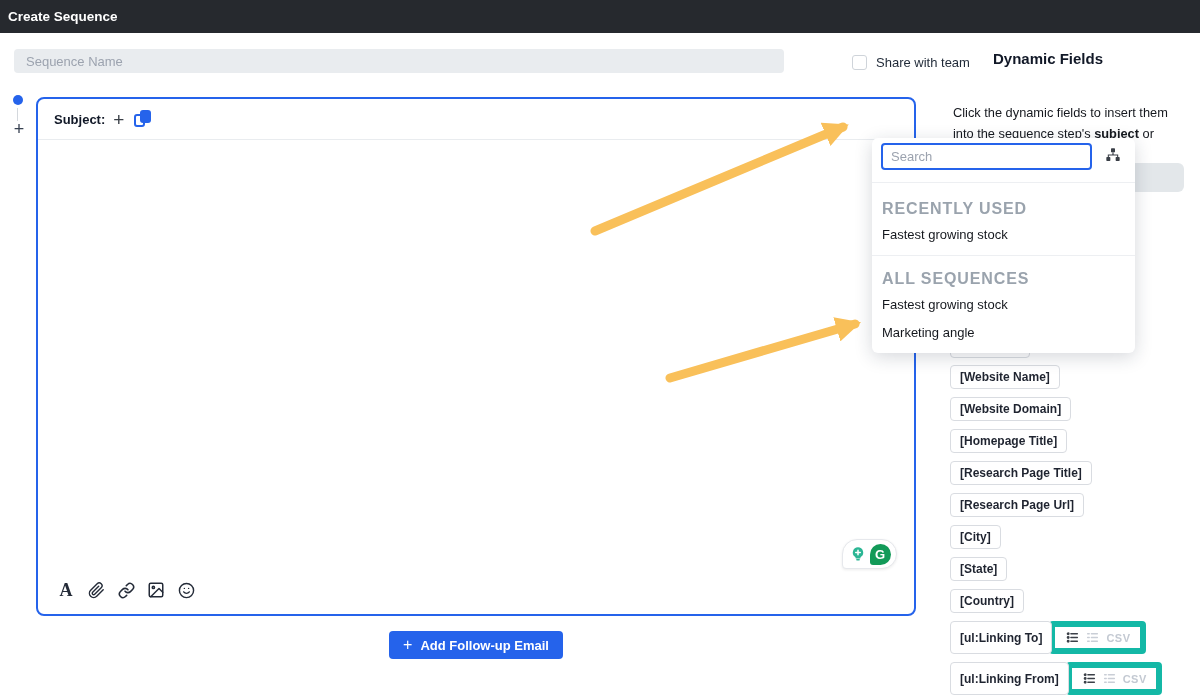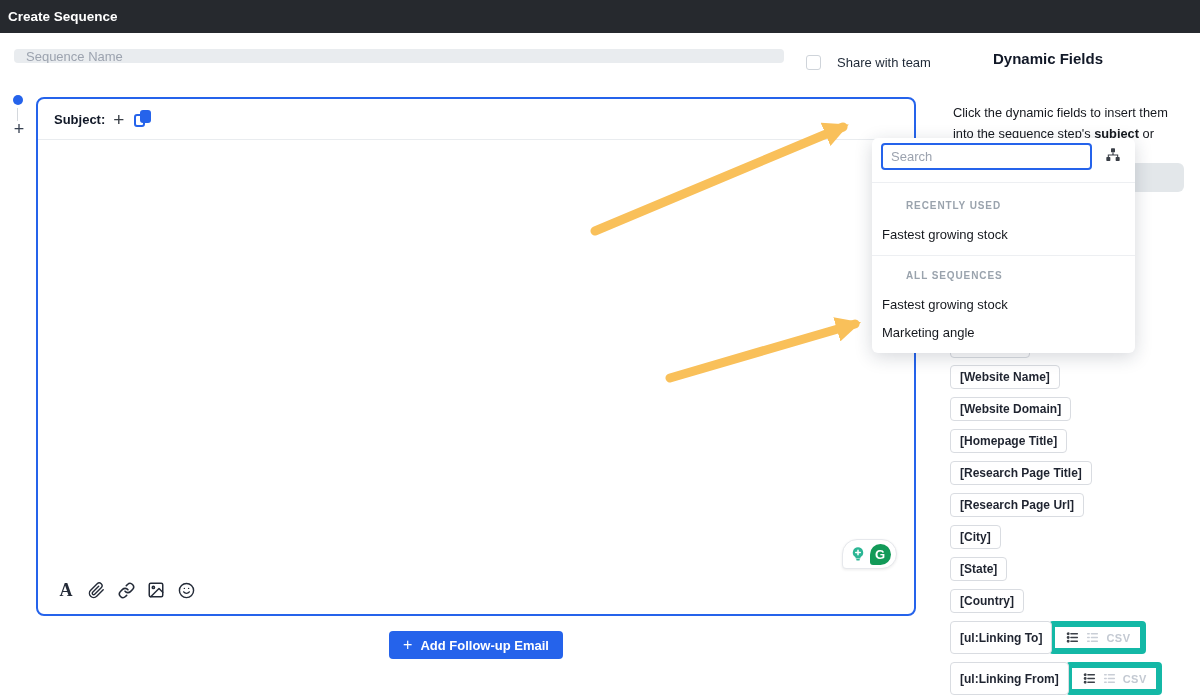--- a/index.html
+++ b/index.html
@@ -13,25 +13,25 @@
   html,body{width:1200px;height:696px;overflow:hidden;background:#fff;
     font-family:"Liberation Sans","DejaVu Sans",sans-serif;}
   .stage{position:relative;width:1200px;height:696px;background:#fff;}
 
   
   .topbar{position:absolute;left:0;top:0;width:1200px;height:33px;background:var(--topbar);
     display:flex;align-items:center;padding-left:8px;}
   .topbar-title{color:#fff;font-size:13.5px;font-weight:bold;}
 
   
-  .name-input{position:absolute;left:14px;top:49px;width:770px;height:14px;background:#e9ecef;
+  .name-input{position:absolute;left:14px;top:49px;width:770px;height:24px;background:#e9ecef;
     border:none;border-radius:4px;padding:0 12px;font-size:13px;color:#4d7c0f;outline:none;
     font-family:inherit;}
   .name-input::placeholder{color:#9ca3af;}
-  .share-wrap{position:absolute;left:806px;top:55px;display:flex;align-items:center;gap:16px;}
+  .share-wrap{position:absolute;left:852px;top:55px;display:flex;align-items:center;gap:9px;}
   .checkbox{width:15px;height:15px;border:1px solid #cfd4da;border-radius:3px;background:#fff;}
   .share-label{font-size:13px;color:#1f2937;}
 
   
   .rail-dot{position:absolute;left:13px;top:95px;width:10px;height:10px;border-radius:50%;
     background:var(--accent-blue);}
   .rail-line{position:absolute;left:17px;top:108px;width:1px;height:13px;background:#d4d8dd;}
   .rail-plus{position:absolute;left:10px;top:119px;font-size:18px;color:#374151;width:18px;
     text-align:center;cursor:pointer;}
 
@@ -91,22 +91,22 @@
 
   
   .dropdown{position:absolute;left:872px;top:138px;width:263px;height:215px;background:#fff;
     border-radius:6px;box-shadow:0 4px 18px rgba(30,40,60,.18);z-index:5;}
   .dd-search{position:absolute;left:9px;top:5px;width:211px;height:27px;border:2px solid var(--accent-blue);
     border-radius:4px;padding:0 8px;font-size:13px;color:#3b82f6;outline:none;font-family:inherit;}
   .dd-search::placeholder{color:#9ca3af;}
   .dd-tree-icon{position:absolute;left:233px;top:9px;cursor:pointer;}
   .dd-div1{position:absolute;left:0;top:44px;width:100%;height:1px;background:#edeff2;}
   .dd-div2{position:absolute;left:0;top:117px;width:100%;height:1px;background:#edeff2;}
-  .dd-section{position:absolute;left:10px;font-size:10px;font-weight:bold;color:#9aa3ad;
-    letter-spacing:.9px;margin-left:24px;}
+  .dd-section{position:absolute;left:10px;font-size:16px;font-weight:bold;color:#9aa3ad;
+    letter-spacing:.9px;}
   .dd-item{position:absolute;left:10px;font-size:13px;color:#15181e;cursor:pointer;}
 
   
   .arrows{position:absolute;left:0;top:0;width:1200px;height:696px;z-index:10;pointer-events:none;}
 </style>
 </head>
 <body>
 
 <div class="stage">
 

